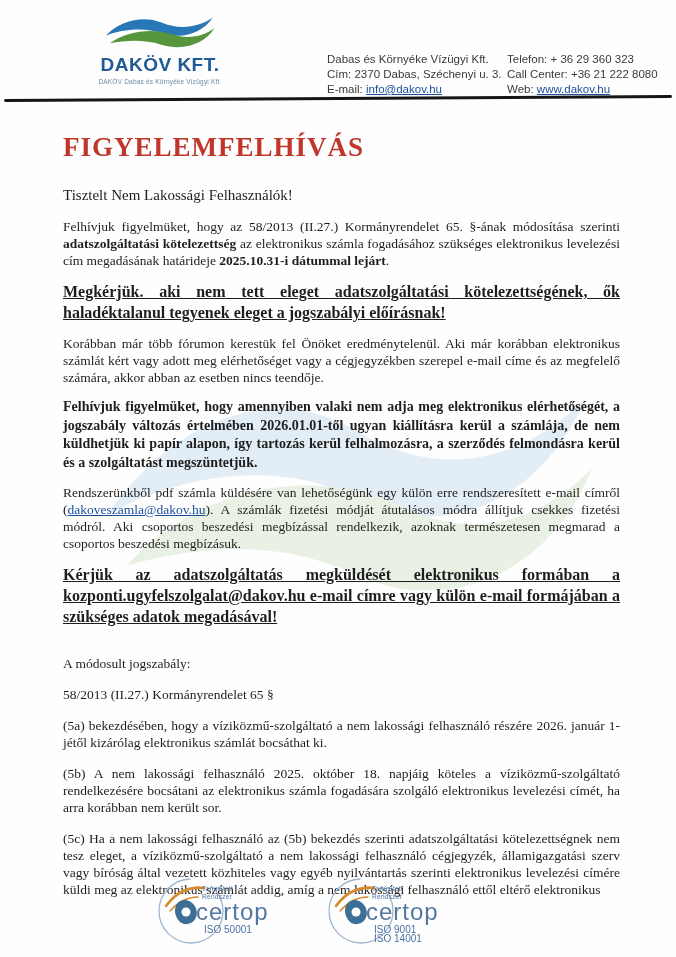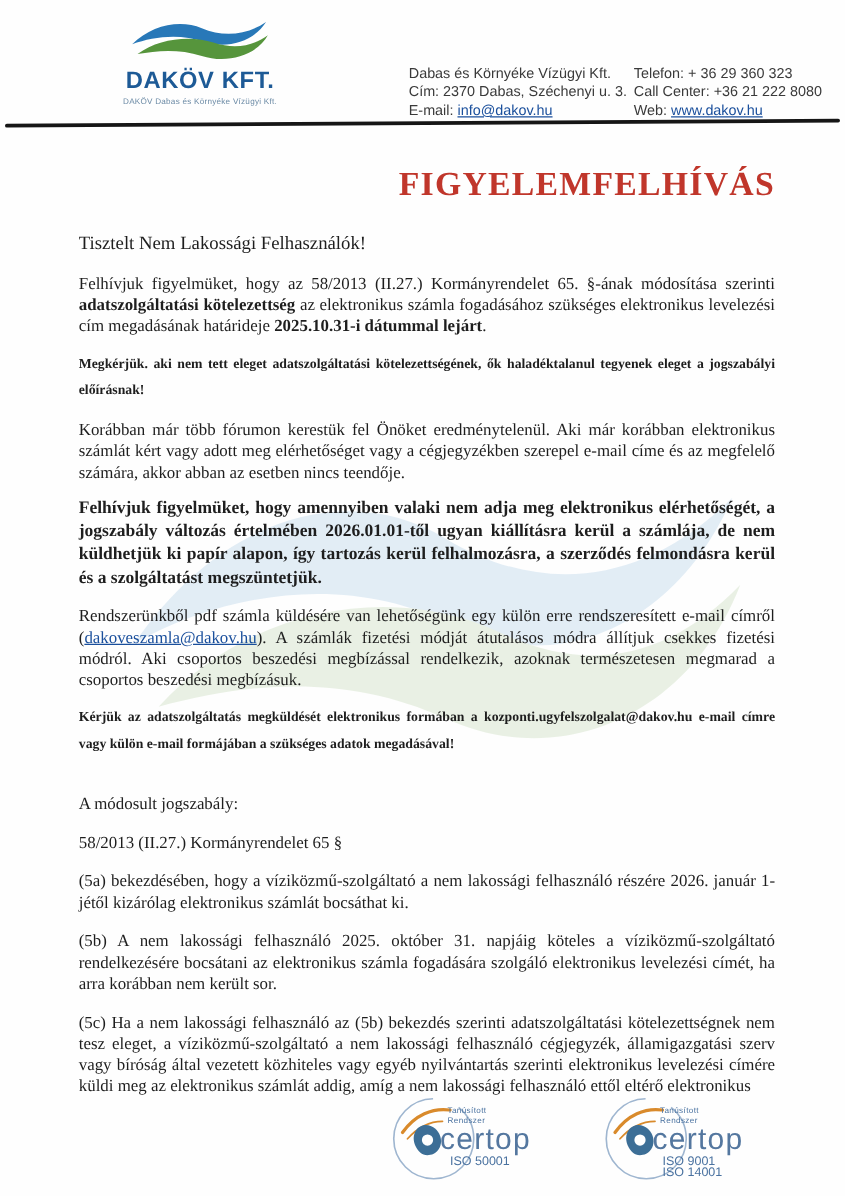--- a/index.html
+++ b/index.html
@@ -25,32 +25,32 @@
   .contact-left{left:287px;width:190px;margin-left:40px;}
   .contact-right{left:483px;width:185px;margin-left:24px;}
   .link{color:#1a4f9c;text-decoration:underline;cursor:pointer;}
   .header-rule{position:absolute;top:97px;left:4px;right:4px;height:3px;
     background:#161616;transform:rotate(-0.35deg);border-radius:2px;}
   
   .watermark{position:absolute;left:95px;top:375px;width:510px;height:260px;
     opacity:.17;pointer-events:none;z-index:0;}
   
   .content{position:absolute;left:63px;right:56px;top:112px;z-index:1;}
-  .doc-title{text-align:right;font-weight:bold;font-size:27px;letter-spacing:1px;
+  .doc-title{text-align:left;font-weight:bold;font-size:27px;letter-spacing:1px;
     margin:20px 0 24px 0;}
   .salutation{font-weight:normal;font-size:15px;margin:0 0 14px 0;}
   .para{font-size:13.5px;line-height:17px;text-align:justify;margin:0 0 12px 0;}
-  .para.em-lg{font-weight:bold;font-size:11px;line-height:21px;}
+  .para.em-lg{font-weight:bold;font-size:16px;line-height:21px;text-decoration:underline;}
   .para.em-md{font-weight:bold;font-size:14px;line-height:18.5px;}
   .para.gap-top{margin-top:28px;}
   .para.tight{margin-bottom:14px;}
   b{font-weight:bold;}
   
   .footer{position:absolute;top:876px;left:0;width:100%;display:flex;
-    justify-content:flex-end;gap:22px;padding-right:46px;box-sizing:border-box;z-index:1;}
+    justify-content:center;gap:22px;padding-right:46px;box-sizing:border-box;z-index:1;}
   .certop{position:relative;width:148px;height:70px;}
   .certop svg{position:absolute;left:0;top:0;}
   .certop .t1,.certop .t2{position:absolute;left:46px;font-family:"Liberation Sans",sans-serif;
     font-size:6.5px;color:#4a72a0;letter-spacing:.3px;}
   .certop .t1{top:9px;} .certop .t2{top:17px;}
   .certop .brand{position:absolute;left:40px;top:22px;font-family:"Liberation Sans",sans-serif;
     font-size:24px;color:#54779f;letter-spacing:1px;}
   .certop .iso{position:absolute;left:48px;top:50px;font-family:Liberation Sans, sans-serif;
     font-size:10px;color:#4a72a0;line-height:8.5px;white-space:pre-line;}
 </style>
@@ -102,21 +102,21 @@
     <p class="para"><span>Rendszerünkből pdf számla küldésére van lehetőségünk egy külön erre rendszeresített e-mail címről (</span><a class="link">dakoveszamla@dakov.hu</a><span>). A számlák fizetési módját átutalásos módra állítjuk csekkes fizetési módról. Aki csoportos beszedési megbízással rendelkezik, azoknak természetesen megmarad a csoportos beszedési megbízásuk.</span></p>
 
     <p class="para em-lg">Kérjük az adatszolgáltatás megküldését elektronikus formában a kozponti.ugyfelszolgalat@dakov.hu e-mail címre vagy külön e-mail formájában a szükséges adatok megadásával!</p>
 
     <p class="para gap-top tight">A módosult jogszabály:</p>
 
     <p class="para tight">58/2013 (II.27.) Kormányrendelet 65 §</p>
 
     <p class="para tight">(5a) bekezdésében, hogy a víziközmű-szolgáltató a nem lakossági felhasználó részére 2026. január 1-jétől kizárólag elektronikus számlát bocsáthat ki.</p>
 
-    <p class="para tight">(5b) A nem lakossági felhasználó 2025. október 31. napjáig köteles a víziközmű-szolgáltató rendelkezésére bocsátani az elektronikus számla fogadására szolgáló elektronikus levelezési címét, ha arra korábban nem került sor.</p>
+    <p class="para tight">(5b) A nem lakossági felhasználó 2025. október 18. napjáig köteles a víziközmű-szolgáltató rendelkezésére bocsátani az elektronikus számla fogadására szolgáló elektronikus levelezési címét, ha arra korábban nem került sor.</p>
 
     <p class="para">(5c) Ha a nem lakossági felhasználó az (5b) bekezdés szerinti adatszolgáltatási kötelezettségnek nem tesz eleget, a víziközmű-szolgáltató a nem lakossági felhasználó cégjegyzék, államigazgatási szerv vagy bíróság által vezetett közhiteles vagy egyéb nyilvántartás szerinti elektronikus levelezési címére küldi meg az elektronikus számlát addig, amíg a nem lakossági felhasználó ettől eltérő elektronikus</p>
   </div>
 
   <div class="footer">
     <div class="certop">
       <svg width="70" height="70" viewBox="0 0 70 70" xmlns="http://www.w3.org/2000/svg">
         <circle cx="35" cy="35" r="32" fill="none" stroke="#9fb6d0" stroke-width="1.3" stroke-dasharray="150 22"></circle>
         <path d="M10,30 C20,16 34,10 48,12" fill="none" stroke="#d98a2b" stroke-width="2.6" stroke-linecap="round"></path>
         <path d="M14,35 C22,26 32,21 42,21" fill="none" stroke="#d98a2b" stroke-width="1.4" stroke-linecap="round"></path>

